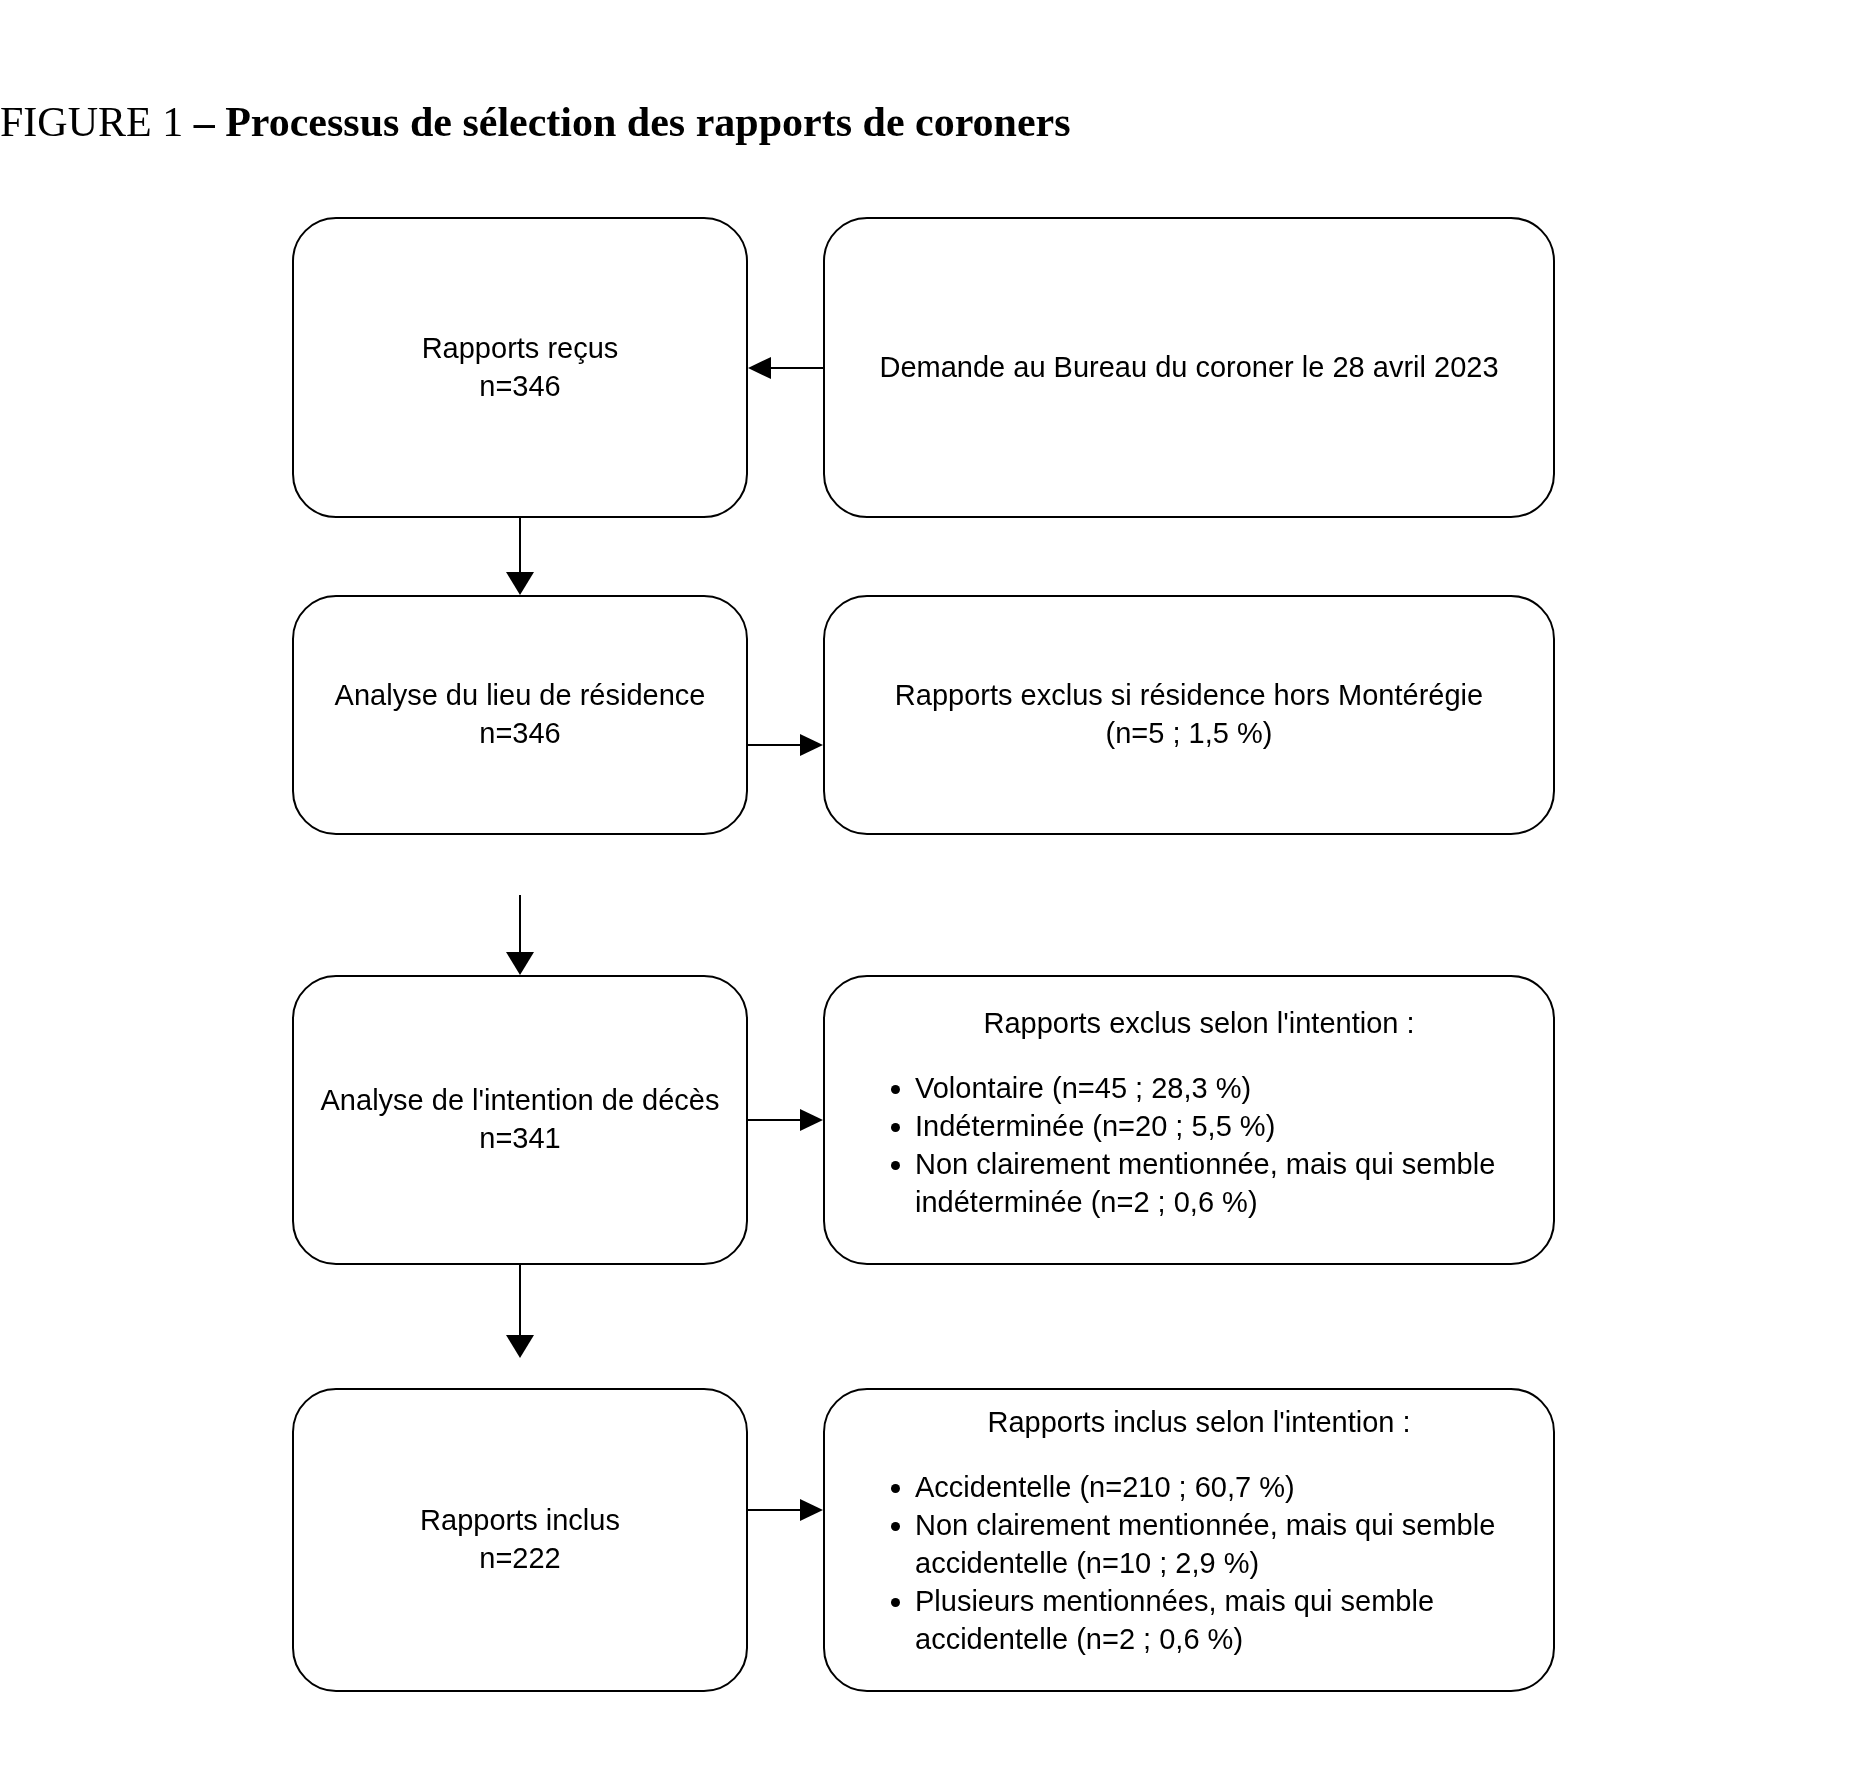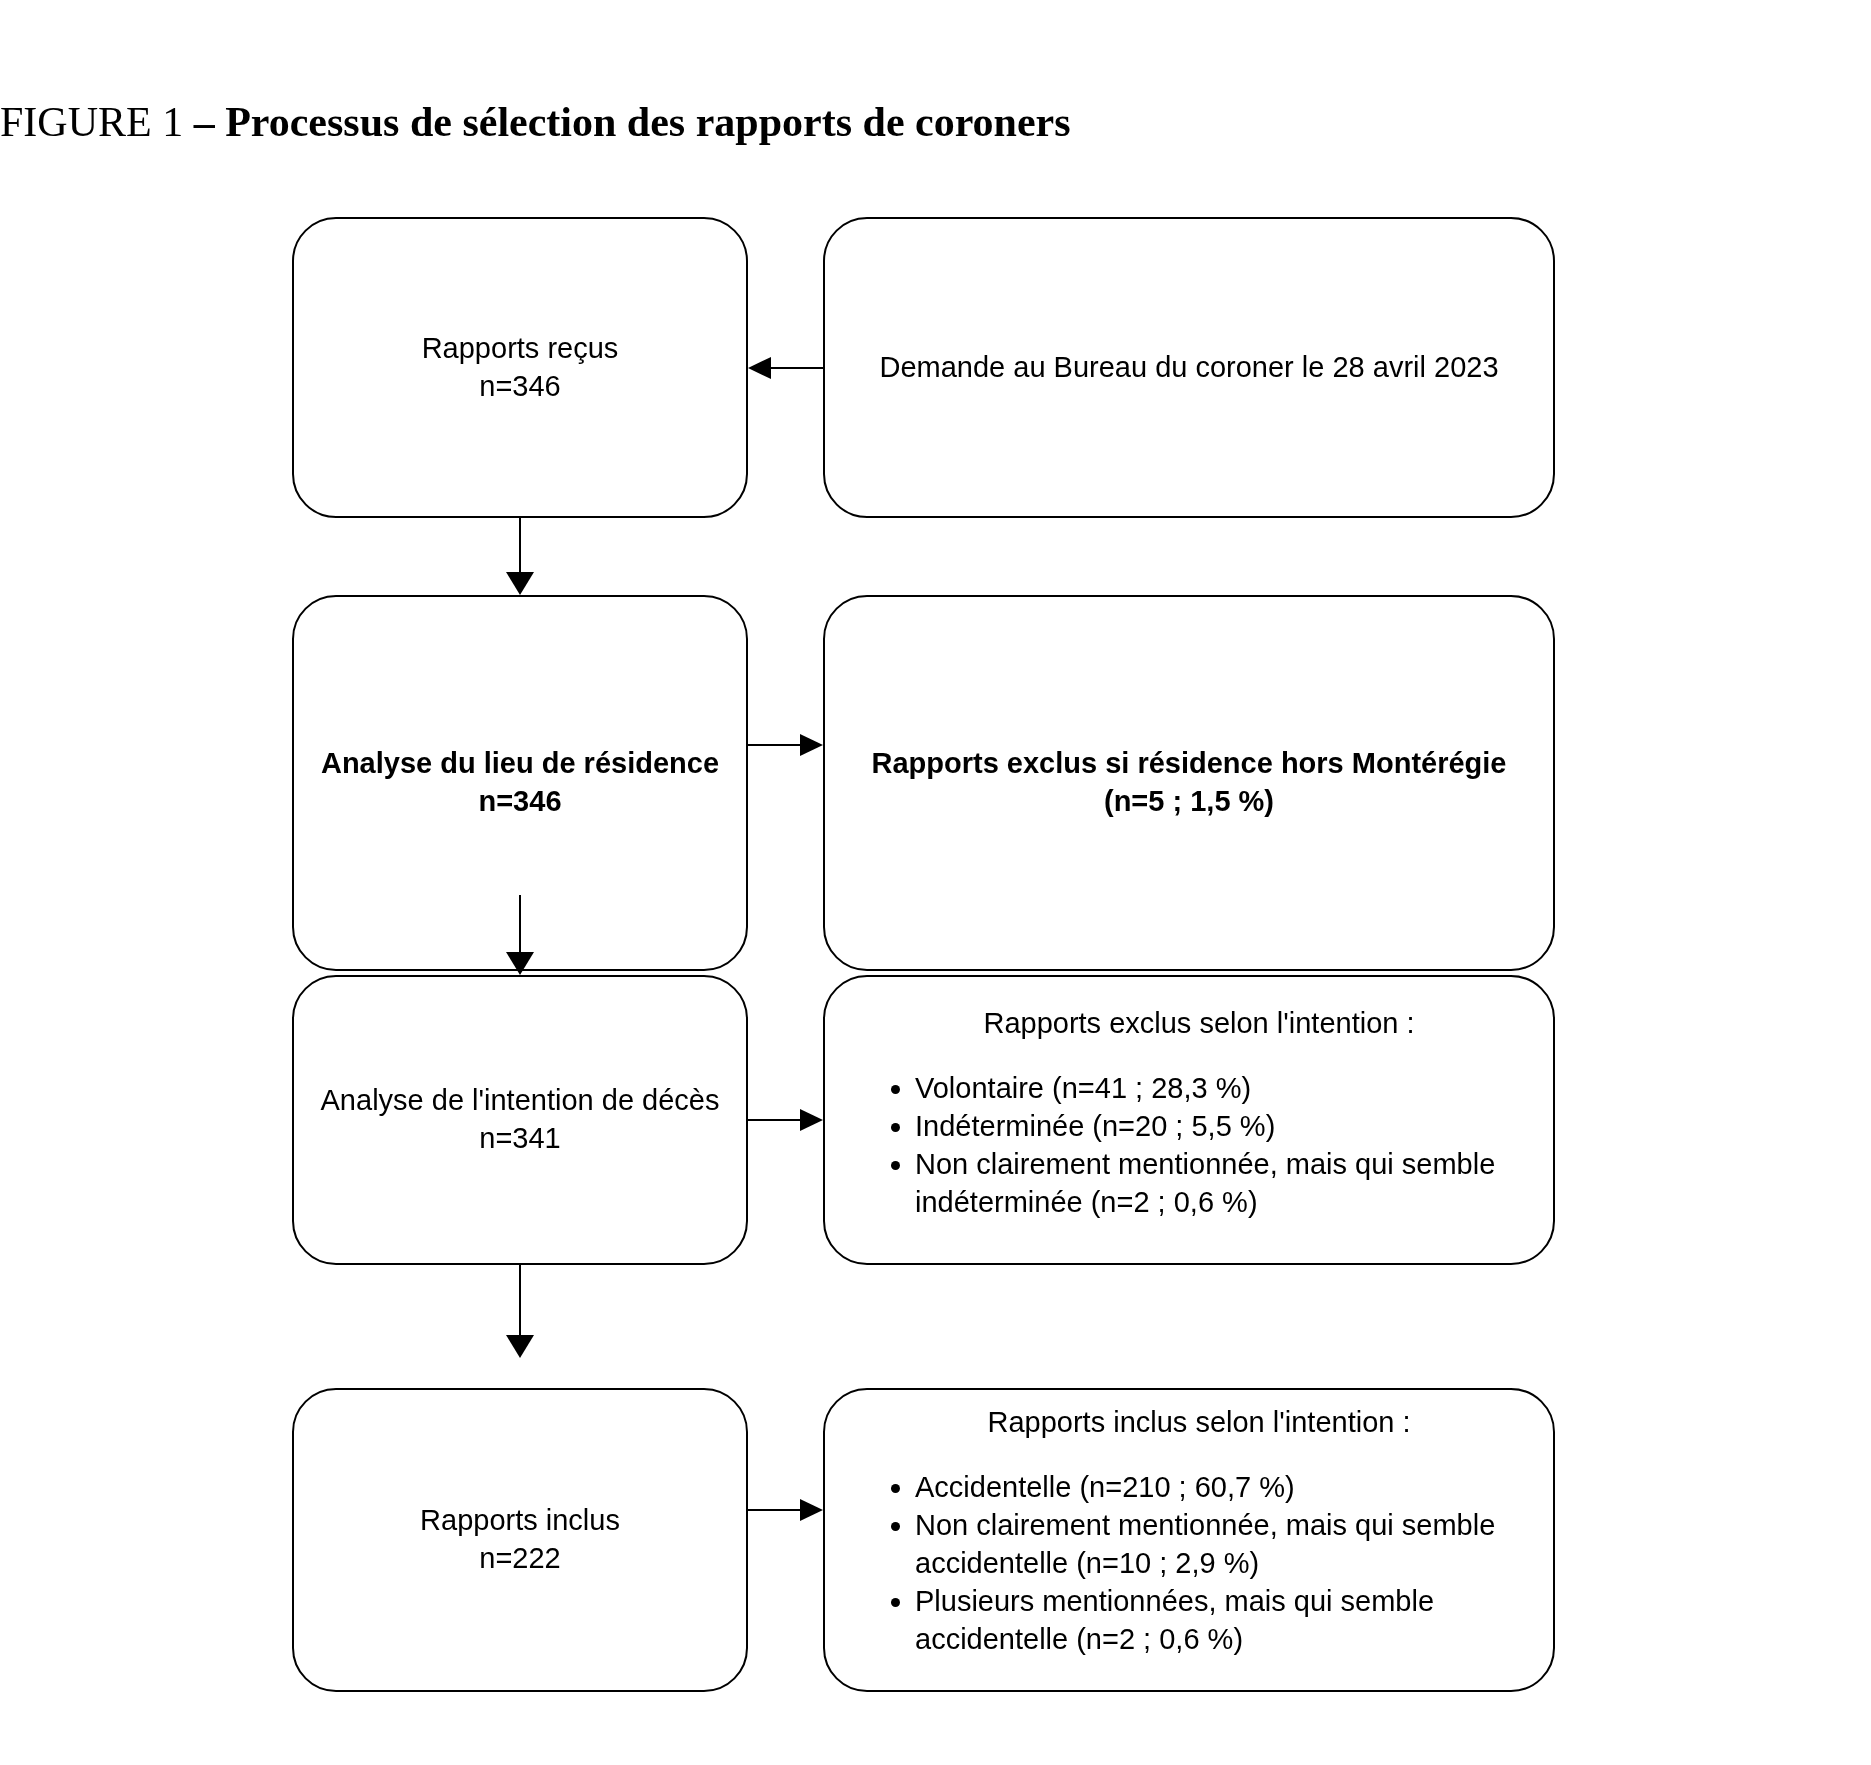--- a/index.html
+++ b/index.html
@@ -38,21 +38,21 @@
     border: 2.5px solid #000000;
     border-radius: 44px;
     font-family: "Liberation Sans", "DejaVu Sans", sans-serif;
     font-size: 29px;
     line-height: 1.31;
     color: #000;
   }
   .col-l { left: 292px; width: 456px; }
   .col-r { left: 823px; width: 732px; }
   .row-1 { top: 217px;  height: 301px; }
-  .row-2 { top: 595px;  height: 376px; font-weight: bold; }
+  .row-2 { top: 595px;  height: 240px; }
   .row-3 { top: 975px;  height: 290px; }
   .row-4 { top: 1388px; height: 304px; }
 
   .centered-box {
     display: flex;
     flex-direction: column;
     justify-content: center;
     align-items: center;
     text-align: center;
     padding: 0 18px;
@@ -126,21 +126,21 @@
   </div>
 
   <div class="box col-r row-2 centered-box">
     <div>Rapports exclus si résidence hors Montérégie</div>
     <div>(n=5 ; 1,5 %)</div>
   </div>
 
   <div class="box col-r row-3 note-bullets">
     <div class="note-heading">Rapports exclus selon l'intention :</div>
     <ul>
-      <li>Volontaire (n=41 ; 28,3 %)</li>
+      <li>Volontaire (n=45 ; 28,3 %)</li>
       <li>Indéterminée (n=20 ; 5,5 %)</li>
       <li>Non clairement mentionnée, mais qui semble indéterminée (n=2 ; 0,6 %)</li>
     </ul>
   </div>
 
   <div class="box col-r row-4 note-bullets tight">
     <div class="note-heading">Rapports inclus selon l'intention :</div>
     <ul>
       <li>Accidentelle (n=210 ; 60,7 %)</li>
       <li>Non clairement mentionnée, mais qui semble accidentelle (n=10 ; 2,9 %)</li>

